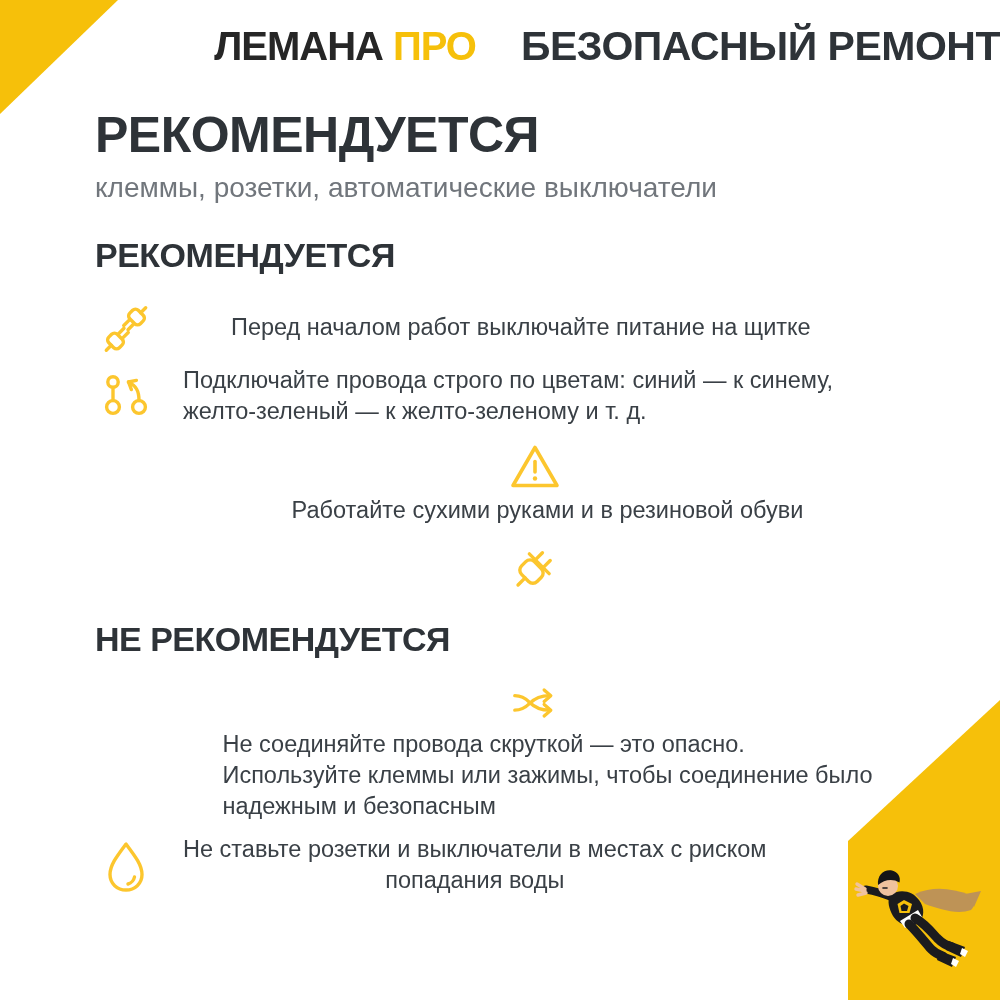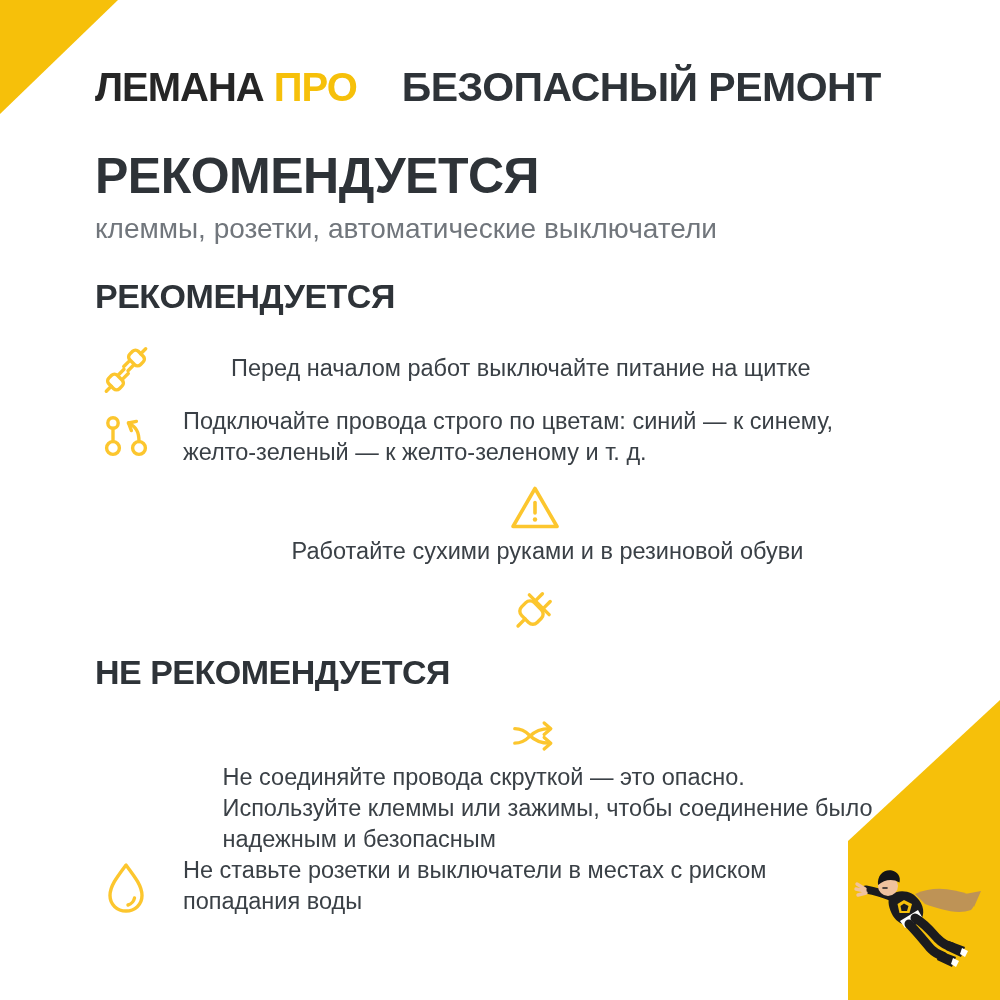--- a/index.html
+++ b/index.html
@@ -18,21 +18,21 @@
     background:var(--brand-yellow);
     clip-path:polygon(0 0,100% 0,0 100%);
   }
   .corner-br{
     position:absolute;right:0;bottom:0;width:152px;height:300px;
     background:var(--brand-yellow);
     clip-path:polygon(100% 0,0 47%,0 100%,100% 100%);
   }
   .header{
     display:flex;align-items:baseline;
-    padding:64px 0 0 95px;position:relative;z-index:2;
+    padding:23px 0 0 95px;position:relative;z-index:2;justify-content:flex-end;
   }
   .logo{
     font-weight:800;font-size:40px;letter-spacing:-1px;
     color:#262626;white-space:nowrap;
   }
   .logo .logo-suffix{color:var(--brand-yellow);margin-left:10px;}
   .program-title{
     margin-left:45px;font-weight:700;font-size:41px;
     color:var(--heading-dark);letter-spacing:-0.5px;white-space:nowrap;
   }
@@ -40,33 +40,33 @@
     margin:36px 0 0 95px;font-weight:800;font-size:50px;
     color:var(--heading-dark);letter-spacing:-0.5px;
   }
   .page-subtitle{
     margin:8px 0 0 95px;font-size:28px;color:var(--subtitle-gray);
   }
   .section-heading{
     margin:32px 0 0 95px;font-weight:800;font-size:34px;
     color:var(--heading-dark);letter-spacing:-0.5px;
   }
-  .section-heading.second{margin-top:18px;}
+  .section-heading.second{margin-top:26px;}
   .item{display:flex;align-items:center;margin-left:95px;}
   .icon-cell{
     width:62px;min-width:62px;display:flex;justify-content:center;align-items:center;
     margin-right:26px;color:var(--icon-yellow);
   }
   .icon-cell svg{display:block;}
   .item-text{
     font-size:23.5px;line-height:31px;color:var(--body-text);
     white-space:pre-line;
   }
   .mt24{margin-top:24px;gap:48px;}.mt12{margin-top:12px;flex-direction:column;}.mt10{margin-top:10px;}
-  .mt16{margin-top:16px;flex-direction:column;}.mt8{margin-top:0;}
+  .mt16{margin-top:16px;flex-direction:column;}.mt8{margin-top:12px;text-align:center;}
   .stroke{fill:none;stroke:currentColor;stroke-width:3.4;stroke-linecap:round;stroke-linejoin:round;}
   .illustration{position:absolute;left:845px;top:858px;z-index:3;}
 </style>
 </head>
 <body style="--brand-yellow: #F6C00A; --icon-yellow: #FCC62E; --heading-dark: #2E3338; --body-text: #3A4046; --subtitle-gray: #71767C;">
 
 <div class="corner-tl"></div>
 <div class="corner-br"></div>
 
 <div class="header">

